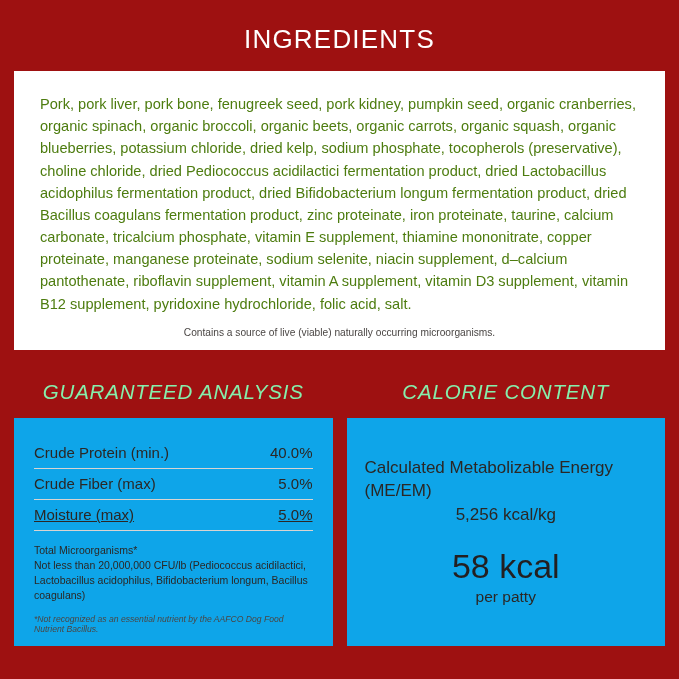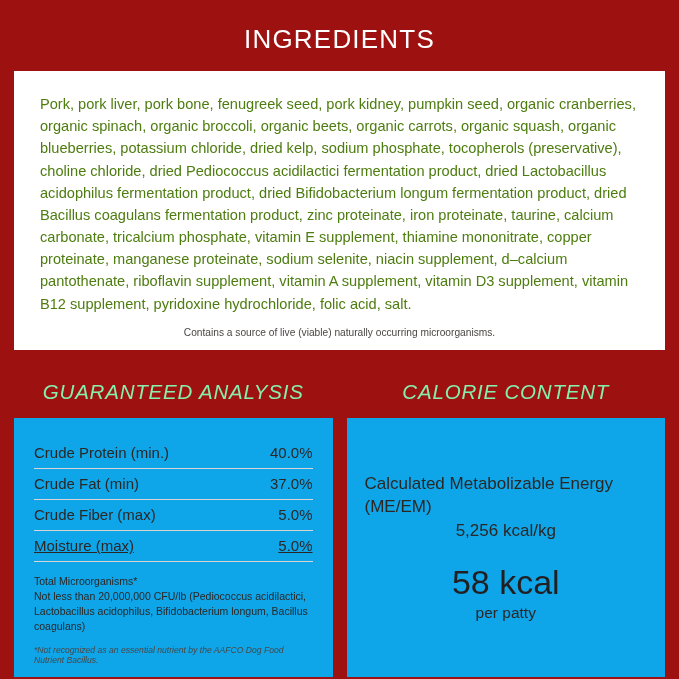--- a/index.html
+++ b/index.html
@@ -159,24 +159,20 @@
     <div class="col">
       <h2 class="col-title">GUARANTEED ANALYSIS</h2>
       <div class="panel">
         <table class="ga-table">
           <tbody>
             <tr>
               <td>Crude Protein (min.)</td>
               <td class="ga-value">40.0%</td>
             </tr>
             <tr>
-              <td>Crude Fat (min)</td>
-              <td class="ga-value">37.0%</td>
-            </tr>
-            <tr>
               <td>Crude Fiber (max)</td>
               <td class="ga-value">5.0%</td>
             </tr>
             <tr>
               <td>Moisture (max)</td>
               <td class="ga-value">5.0%</td>
             </tr>
           </tbody>
         </table>
         <div class="micro-block">

